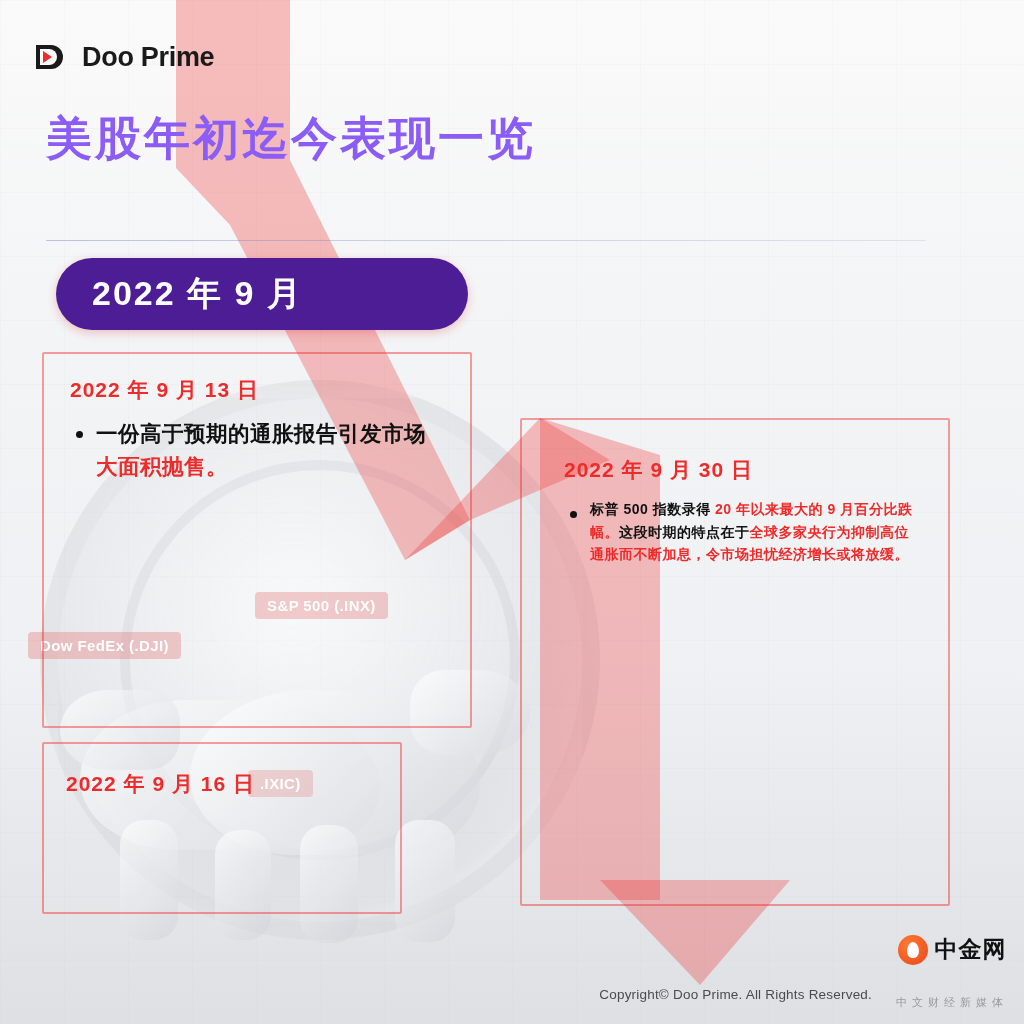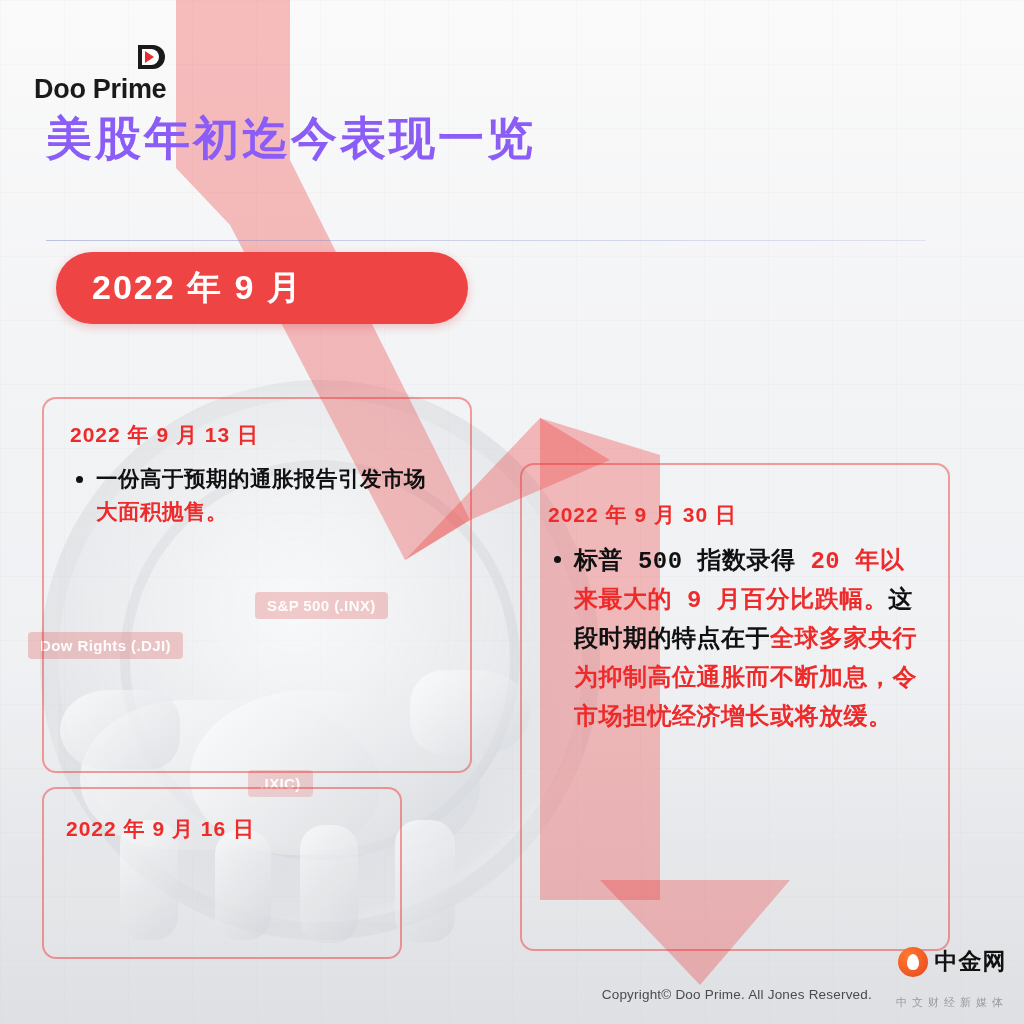--- a/index.html
+++ b/index.html
@@ -91,61 +91,60 @@
   .tag-spx { left: 255px; top: 592px; text-align: right; }
   .tag-dji { left: 28px; top: 632px; }
   .tag-ixic { left: 248px; top: 770px; background: rgba(226,110,110,.28); }
 
   
   .arrow-svg { position: absolute; left: 0; top: 0; width: 1024px; height: 1024px; }
 
   
   .logo {
     position: absolute; left: 34px; top: 42px;
-    display: flex; align-items: flex-end; gap: 2px; flex-direction: column;
+    display: flex; align-items: flex-start; gap: 18px;
   }
   .logo-mark {
     width: 30px; height: 30px; position: relative;
   }
   .logo-text {
     font-size: 27px; font-weight: 800; color: #1a1a1a; letter-spacing: -.3px;
   }
   
   .headline {
     position: absolute; left: 46px; top: 108px;
     font-size: 46px; font-weight: 800; color: #8b5cf6;
     letter-spacing: 3px;
   }
   .divider {
     position: absolute; left: 46px; top: 240px; width: 880px; height: 1px;
     background: linear-gradient(to right, rgba(120,130,200,.45), rgba(120,130,200,.18));
   }
   
   .month-pill {
-    position: absolute; left: 56px; top: 252px;
+    position: absolute; left: 56px; top: 258px;
     width: 412px; height: 72px;
-    background: #ef4444;
+    background: #4c1d95;
     border-radius: 36px;
     display: flex; align-items: center;
     box-shadow: 0 3px 10px rgba(210,40,40,.25);
   }
   .month-pill span {
     color: #fff; font-size: 34px; font-weight: 600; letter-spacing: 2px;
     padding-left: 36px;
   }
   
   .card {
     position: absolute;
     border: 2px solid rgba(238,45,45,.45);
-    border-radius: 14px;
+    border-radius: 2px;
     background: rgba(255,255,255,0.04);
-    margin-top: 45px;
   }
   .card-1 { left: 42px; top: 352px; width: 430px; height: 376px; }
-  .card-2 { left: 520px; top: 418px; width: 430px; height: 488px; }
+  .card-2 { left: 520px; top: 418px; width: 430px; height: 488px; padding-left: 16px; }
   .card-3 { left: 42px; top: 742px; width: 360px; height: 172px; }
 
   .card-date {
     font-size: 21px; font-weight: 700; color: #ee2b2b;
     letter-spacing: 1px;
   }
   .card-1 .card-inner { padding: 22px 26px 0 26px; }
   .card-2 .card-inner { padding: 36px 26px 0 26px; }
   .card-3 .card-inner { padding: 26px 26px 0 22px; }
 
@@ -160,29 +159,29 @@
     color: #111;
     letter-spacing: .5px;
   }
   ul.bullets li::before {
     content: "";
     position: absolute; left: 6px; top: 13px;
     width: 7px; height: 7px; border-radius: 50%;
     background: #111;
   }
   .hl { color: #ee2b2b; }
-  .card-2 ul.bullets li { font-size: 24px; line-height: 1.62; font-family: Liberation Mono, monospace; }
+  .card-2 ul.bullets li { font-size: 14px; line-height: 1.62; }
   
   .copyright {
     position: absolute; right: 152px; bottom: 22px;
     font-size: 13.5px; color: #4b4b4b; letter-spacing: .2px;
   }
   .site-logo {
     position: absolute; right: 16px; bottom: 14px;
-    display: flex; flex-direction: column; align-items: center; gap: 4px;
+    display: flex; flex-direction: column; align-items: center; gap: 16px;
   }
   .site-logo-row { display: flex; align-items: center; gap: 7px; }
   .site-badge {
     width: 30px; height: 30px; border-radius: 50%;
     background: radial-gradient(circle at 35% 30%, #ff7a33, #e8461a);
     position: relative;
   }
   .site-badge::after {
     content: ""; position: absolute; left: 9px; top: 7px;
     width: 12px; height: 16px; border-radius: 50% 50% 50% 50%/60% 60% 40% 40%;
@@ -205,21 +204,21 @@
   <div class="bear bear-body-1"></div>
   <div class="bear bear-body-2"></div>
   <div class="bear bear-head-1"></div>
   <div class="bear bear-head-2"></div>
   <div class="bear bear-leg leg-a"></div>
   <div class="bear bear-leg leg-b"></div>
   <div class="bear bear-leg leg-c"></div>
   <div class="bear bear-leg leg-d"></div>
 
   <div class="ghost-tag tag-spx">S&amp;P 500 (.INX)</div>
-  <div class="ghost-tag tag-dji">Dow Rights (.DJI)</div>
+  <div class="ghost-tag tag-dji">Dow FedEx (.DJI)</div>
   <div class="ghost-tag tag-ixic">.IXIC)</div>
 
   <svg class="arrow-svg" viewBox="0 0 1024 1024">
     <g fill="#ee2b2b" fill-opacity="0.30">
       <polygon points="176,0 176,168 230,225 290,160 290,0"></polygon>
       <polygon points="230,225 405,560 470,520 290,160"></polygon>
       <polygon points="405,560 540,418 610,460 470,520"></polygon>
       <polygon points="540,418 540,900 660,900 660,455"></polygon>
       <polygon points="600,880 790,880 700,985"></polygon>
     </g>
@@ -264,21 +263,21 @@
       </ul>
     </div>
   </div>
 
   <div class="card card-3">
     <div class="card-inner">
       <div class="card-date">2022 年 9 月 16 日</div>
     </div>
   </div>
 
-  <div class="copyright">Copyright© Doo Prime. All Jones Reserved.</div>
+  <div class="copyright">Copyright© Doo Prime. All Rights Reserved.</div>
   <div class="site-logo">
     <div class="site-logo-row">
       <span class="site-badge"></span>
       <span class="site-name">中金网</span>
     </div>
     <span class="site-sub">中文财经新媒体</span>
   </div>
 
 </div>
 

